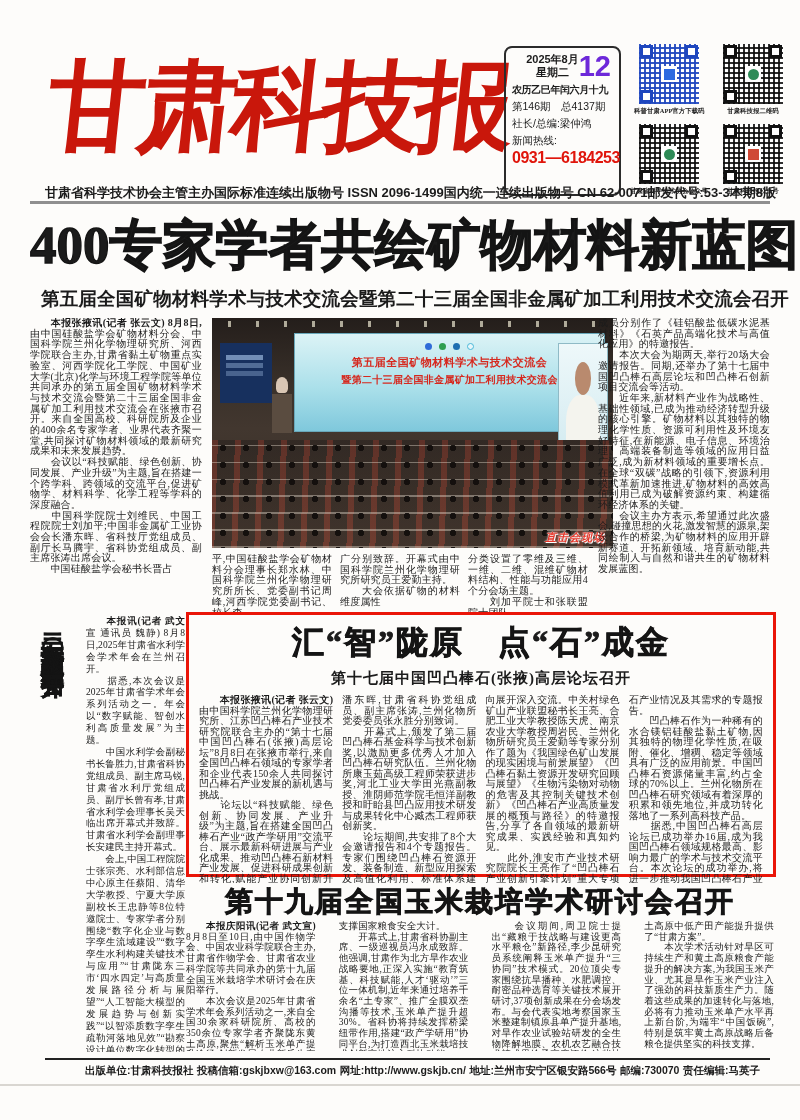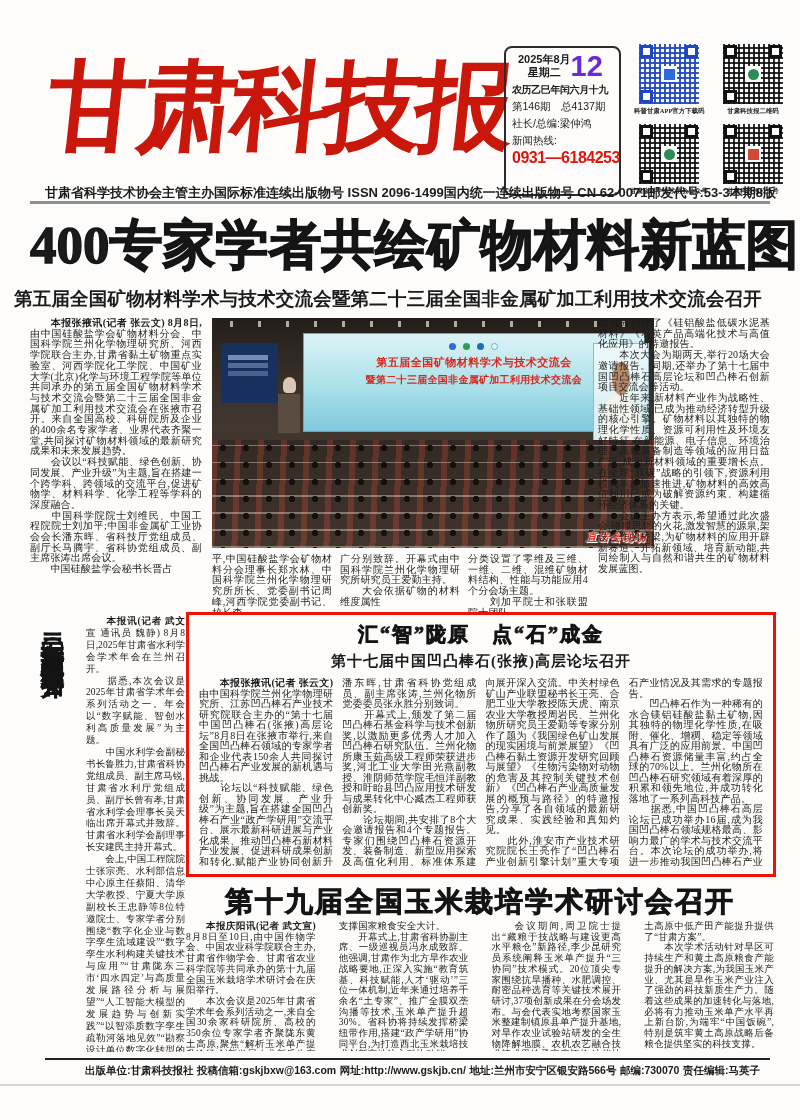--- a/index.html
+++ b/index.html
@@ -11,21 +11,21 @@
     font-size:98px;line-height:110px;font-weight:900;color:#c9170b;letter-spacing:-6px;
     transform:skewX(-6deg);white-space:nowrap;}
   .info-line{position:absolute;left:45px;top:184px;width:727px;display:flex;
     justify-content:space-between;font-size:13px;font-weight:bold;
     font-family:"Liberation Sans","DejaVu Sans",sans-serif;white-space:nowrap;}
   .header-rule{position:absolute;left:30px;top:201px;width:740px;height:3px;background:#8f8f8f;}
 
   .date-box{position:absolute;left:504px;top:46px;width:117px;height:150px;
     border:2px solid #2b2b2b;border-radius:8px;box-sizing:border-box;padding:5px 6px;
     font-family:"Liberation Sans","DejaVu Sans",sans-serif;}
-  .db-top{display:flex;justify-content:flex-start;align-items:flex-start;}
+  .db-top{display:flex;justify-content:flex-end;align-items:flex-start;}
   .db-date{font-size:11px;font-weight:bold;line-height:13px;text-align:center;padding-left:6px;}
   .db-day{font-size:29px;font-weight:bold;color:#6d28d9;line-height:27px;padding-right:2px;}
   .db-lunar{font-size:10px;font-weight:bold;margin-top:3px;letter-spacing:-0.4px;white-space:nowrap;}
   .db-issue,.db-chief,.db-hotline-label{font-size:10.5px;font-weight:normal;margin-top:3px;white-space:nowrap;}
   .db-hotline{font-size:16px;font-weight:bold;color:#e0150b;margin-top:1px;letter-spacing:-0.5px;white-space:nowrap;}
 
   .qr-area{position:absolute;left:630px;top:44px;width:162px;height:156px;
     display:grid;grid-template-columns:78px 78px;grid-column-gap:6px;grid-row-gap:4px;}
   .qr-cell{display:flex;flex-direction:column;align-items:center;}
   .qr{position:relative;width:60px;height:60px;background:
@@ -40,36 +40,36 @@
   .qr b{position:absolute;left:0;right:0;top:0;bottom:0;margin:auto;width:16px;height:16px;background:#fff;
         display:flex;align-items:center;justify-content:center;}
   .qr b s{display:block;width:11px;height:11px;text-decoration:none;}
   .logo-blue{background:#2d6ae0;} .logo-green{background:#2e8b57;border-radius:50%;} .logo-red{background:#cf4936;}
   .qr-caption{font-size:7px;font-weight:bold;margin-top:2px;white-space:nowrap;transform:scale(.92);}
 
   
   .headline{position:absolute;left:30px;top:210px;width:740px;text-align:center;
     font-size:53px;line-height:70px;font-weight:900;letter-spacing:0px;white-space:nowrap;
     -webkit-text-stroke:1.3px #141414;}
-  .subheadline{position:absolute;left:14px;top:286px;width:740px;text-align:center;
+  .subheadline{position:absolute;left:41px;top:286px;width:740px;text-align:center;
     font-size:18.5px;font-weight:bold;letter-spacing:0.2px;white-space:nowrap;}
 
   
   .bt{font-size:10px;line-height:10.7px;letter-spacing:0.2px;text-align:justify;
       white-space:pre-line;overflow:hidden;}
   .byline::first-line{font-weight:bold;}
 
   .lead-wrap{position:absolute;left:30px;top:316px;width:740px;height:296px;}
   .lead-left{position:absolute;left:0;top:2px;width:172px;height:294px;}
   .lead-right{position:absolute;right:0;top:2px;width:172px;height:294px;}
   .below-strip{position:absolute;left:182px;top:238px;width:376px;height:58px;display:flex;gap:8px;}
   .below-strip .bt{flex:1;height:58px;}
 
   
-  .photo{position:absolute;left:182px;top:2px;width:442px;height:230px;overflow:hidden;
+  .photo{position:absolute;left:182px;top:2px;width:401px;height:230px;overflow:hidden;
     background:linear-gradient(180deg,#241e1b 0%,#3a312a 30%,#42372f 48%,#332b25 100%);}
   .lights{position:absolute;top:3px;left:4%;right:4%;height:6px;
     background:repeating-linear-gradient(90deg, rgba(255,250,225,.85) 0 3px, transparent 3px 28px);opacity:.75;}
   .left-screen{position:absolute;left:2%;top:11%;width:13%;height:26%;background:#17305e;}
   .left-screen::after{content:"";position:absolute;left:12%;top:20%;width:70%;height:8%;background:rgba(190,220,255,.55);
     box-shadow:0 8px 0 rgba(190,220,255,.35), 0 16px 0 rgba(190,220,255,.3);}
   .screen{position:absolute;left:20.5%;top:6.5%;width:77.5%;height:43%;
     background:linear-gradient(180deg,#dcf3f6 0%,#abe0ea 55%,#7fc8dc 100%);border:1px solid #69a8ba;box-sizing:border-box;}
   .screen-logos{display:flex;justify-content:center;gap:7px;margin-top:9px;}
   .screen-logos i{width:7px;height:7px;border-radius:50%;}
@@ -97,21 +97,21 @@
   
   .sidebar{position:absolute;left:30px;top:616px;width:155px;height:436px;display:flex;}
   .v-title{writing-mode:vertical-rl;text-orientation:upright;font-size:23px;font-weight:900;
     width:44px;letter-spacing:2.5px;line-height:44px;-webkit-text-stroke:0.6px #141414;}
   .sb-text{flex:1;font-size:9.5px;line-height:11.9px;letter-spacing:0.1px;text-align:justify;
     white-space:pre-line;overflow:hidden;margin-left:12px;}
 
   
   .red-box{position:absolute;left:186px;top:612px;width:590px;height:265px;border:3px solid #ea1508;
     box-sizing:border-box;padding:3px 10px;background:#fdfcfa;}
-  .rb-title{text-align:center;font-size:20px;font-weight:900;letter-spacing:2px;margin-top:3px;
+  .rb-title{text-align:center;font-size:32px;font-weight:900;letter-spacing:2px;margin-top:3px;
     -webkit-text-stroke:0.8px #141414;white-space:nowrap;}
   .rb-sub{text-align:center;font-size:15px;font-weight:bold;margin-top:4px;letter-spacing:1px;white-space:nowrap;}
   .rb-cols{display:flex;gap:9px;margin-top:7px;height:188px;}
   .rb-cols .bt{flex:1;height:188px;font-size:10px;line-height:10.5px;}
 
   
   .corn{position:absolute;left:186px;top:883px;width:588px;height:170px;}
   .corn-title{text-align:center;font-size:28px;font-weight:900;letter-spacing:2px;
     -webkit-text-stroke:0.8px #141414;white-space:nowrap;}
   .corn-cols{display:flex;gap:23px;height:130px;justify-content:space-between;}

